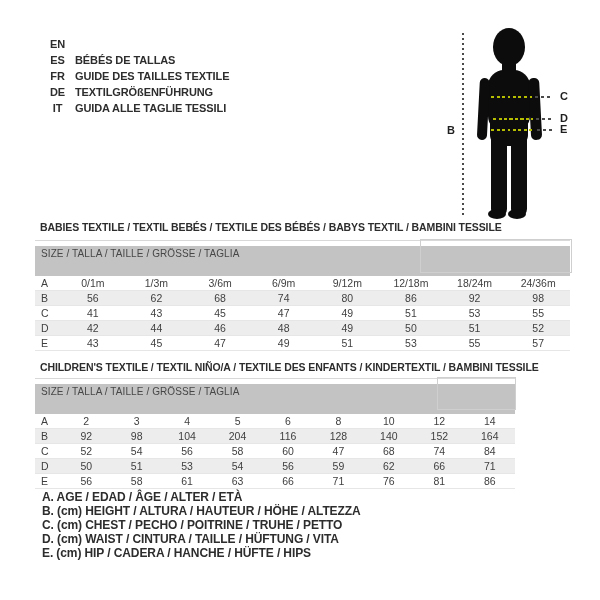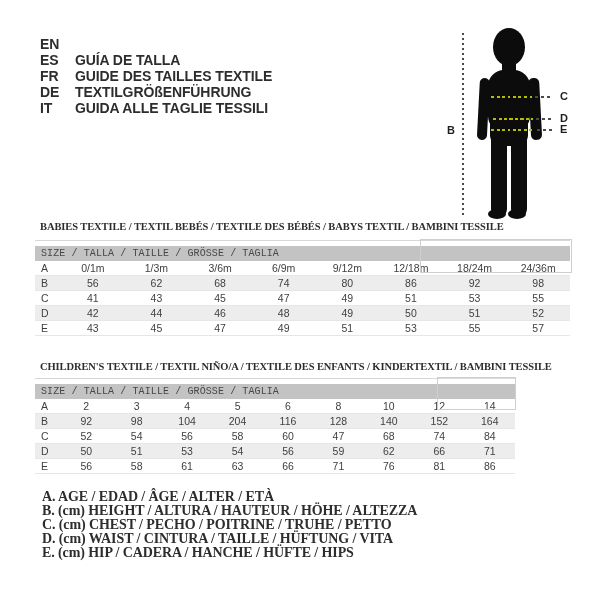--- a/index.html
+++ b/index.html
@@ -4,56 +4,56 @@
 <style>
   html,body{margin:0;padding:0;}
   body{
     width:600px;height:600px;position:relative;background:#ffffff;
     font-family:"Liberation Sans", sans-serif;
     color:#2e2e2e;overflow:hidden;
     -webkit-font-smoothing:antialiased;
   }
   
   .lang-block{position:absolute;left:40px;top:36px;}
-  .lang-row{display:flex;line-height:16px;font-size:14px;font-weight:700;letter-spacing:-0.1px;color:#2d2d2d;}
+  .lang-row{display:flex;line-height:16px;font-size:11px;font-weight:700;letter-spacing:-0.1px;color:#2d2d2d;text-align:center;}
   .lang-row .code{width:35px;}
   
   .fig-vline{position:absolute;left:462px;top:33px;width:2px;height:183px;
     background:repeating-linear-gradient(180deg,#4a4a4a 0 2px,transparent 2px 5px);}
   .fig-label{position:absolute;font-size:11px;font-weight:700;color:#1f1f1f;}
   .silhouette{position:absolute;left:476px;top:24px;}
   .mline-y{position:absolute;height:2px;
     background:repeating-linear-gradient(90deg,var(--my) 0 3px,transparent 3px 5.5px);}
   .mline-g{position:absolute;height:2px;
     background:repeating-linear-gradient(90deg,#4a4a4a 0 3px,transparent 3px 6px);}
   
-  .tbl-title{position:absolute;font-size:10.5px;font-weight:700;letter-spacing:-0.1px;color:#2d2d2d;white-space:nowrap;font-family:Liberation Serif, serif;}
+  .tbl-title{position:absolute;font-size:10.5px;font-weight:700;letter-spacing:-0.1px;color:#2d2d2d;white-space:nowrap;}
   .size-table{position:absolute;border-top:1px solid #d8d8d8;padding-top:5px;}
-  .size-bar{height:15px;line-height:15px;background:var(--bar,#c3c3c3);
-    font-size:10px;color:#474747;padding-left:6px;letter-spacing:0.1px;font-family:Liberation Mono, monospace;}
+  .size-bar{height:30px;line-height:15px;background:var(--bar,#c3c3c3);
+    font-size:10px;color:#474747;padding-left:6px;letter-spacing:0.1px;}
   .trow{display:grid;height:14px;line-height:14px;font-size:10.5px;color:#3f3f3f;
     border-bottom:1px solid #e6e6e6;align-items:center;}
   .trow.alt{background:var(--alt,#ededed);}
   .trow .rlabel{padding-left:6px;text-align:left;}
   .trow .cell{text-align:center;}
   .hl-box{position:absolute;border:1px solid #cfcfcf;background:transparent;}
   
   .legend{position:absolute;left:42px;top:490px;}
-  .legend-line{font-size:14px;line-height:14px;font-weight:700;letter-spacing:-0.1px;color:#2d2d2d;white-space:nowrap;font-family:Liberation Serif, serif;}
+  .legend-line{font-size:12px;line-height:14px;font-weight:700;letter-spacing:-0.1px;color:#2d2d2d;white-space:nowrap;}
 </style>
 </head>
 <body>
 
 <div class="lang-block">
   <div class="lang-row">
     <span class="code">EN</span>
   </div>
   <div class="lang-row">
     <span class="code">ES</span>
-    <span>GUÍA DE TALLA</span>
+    <span>BÉBÉS DE TALLAS</span>
   </div>
   <div class="lang-row">
     <span class="code">FR</span>
     <span>GUIDE DES TAILLES TEXTILE</span>
   </div>
   <div class="lang-row">
     <span class="code">DE</span>
     <span>TEXTILGRÖßENFÜHRUNG</span>
   </div>
   <div class="lang-row">

